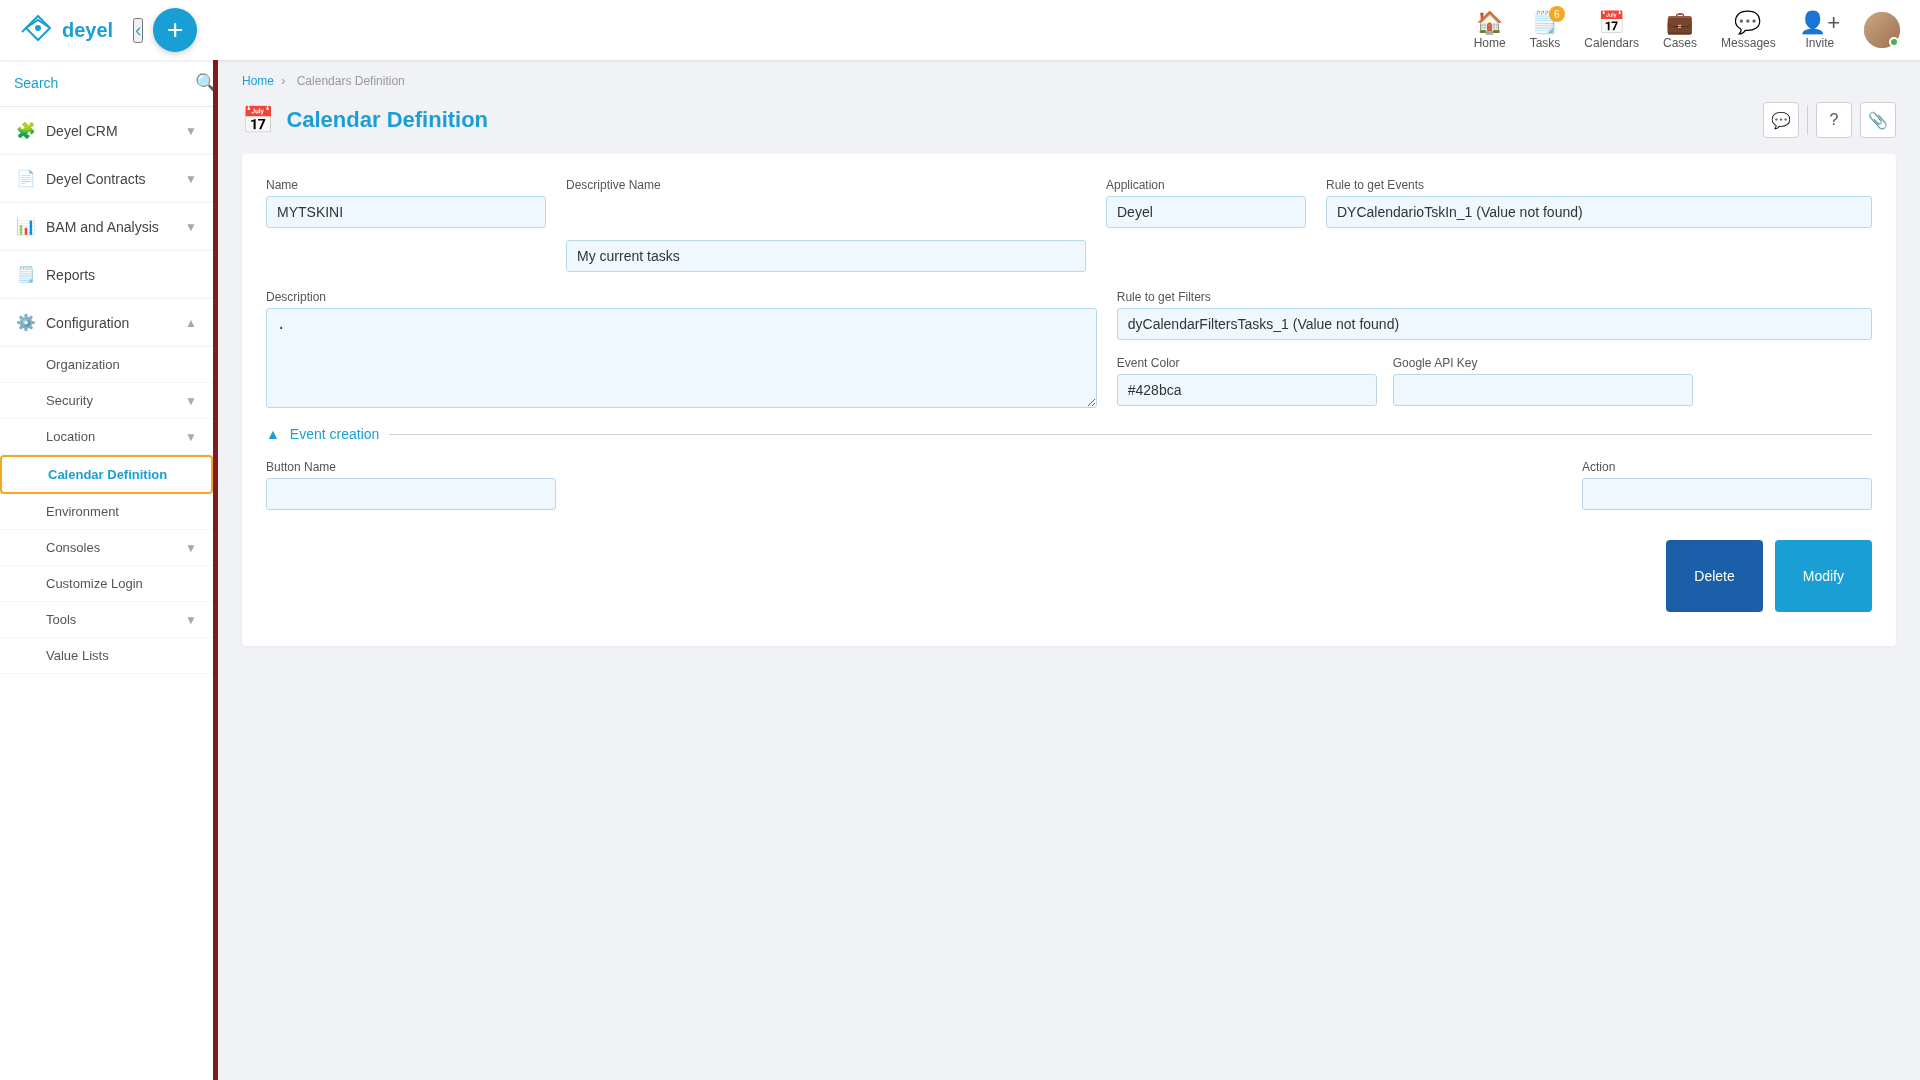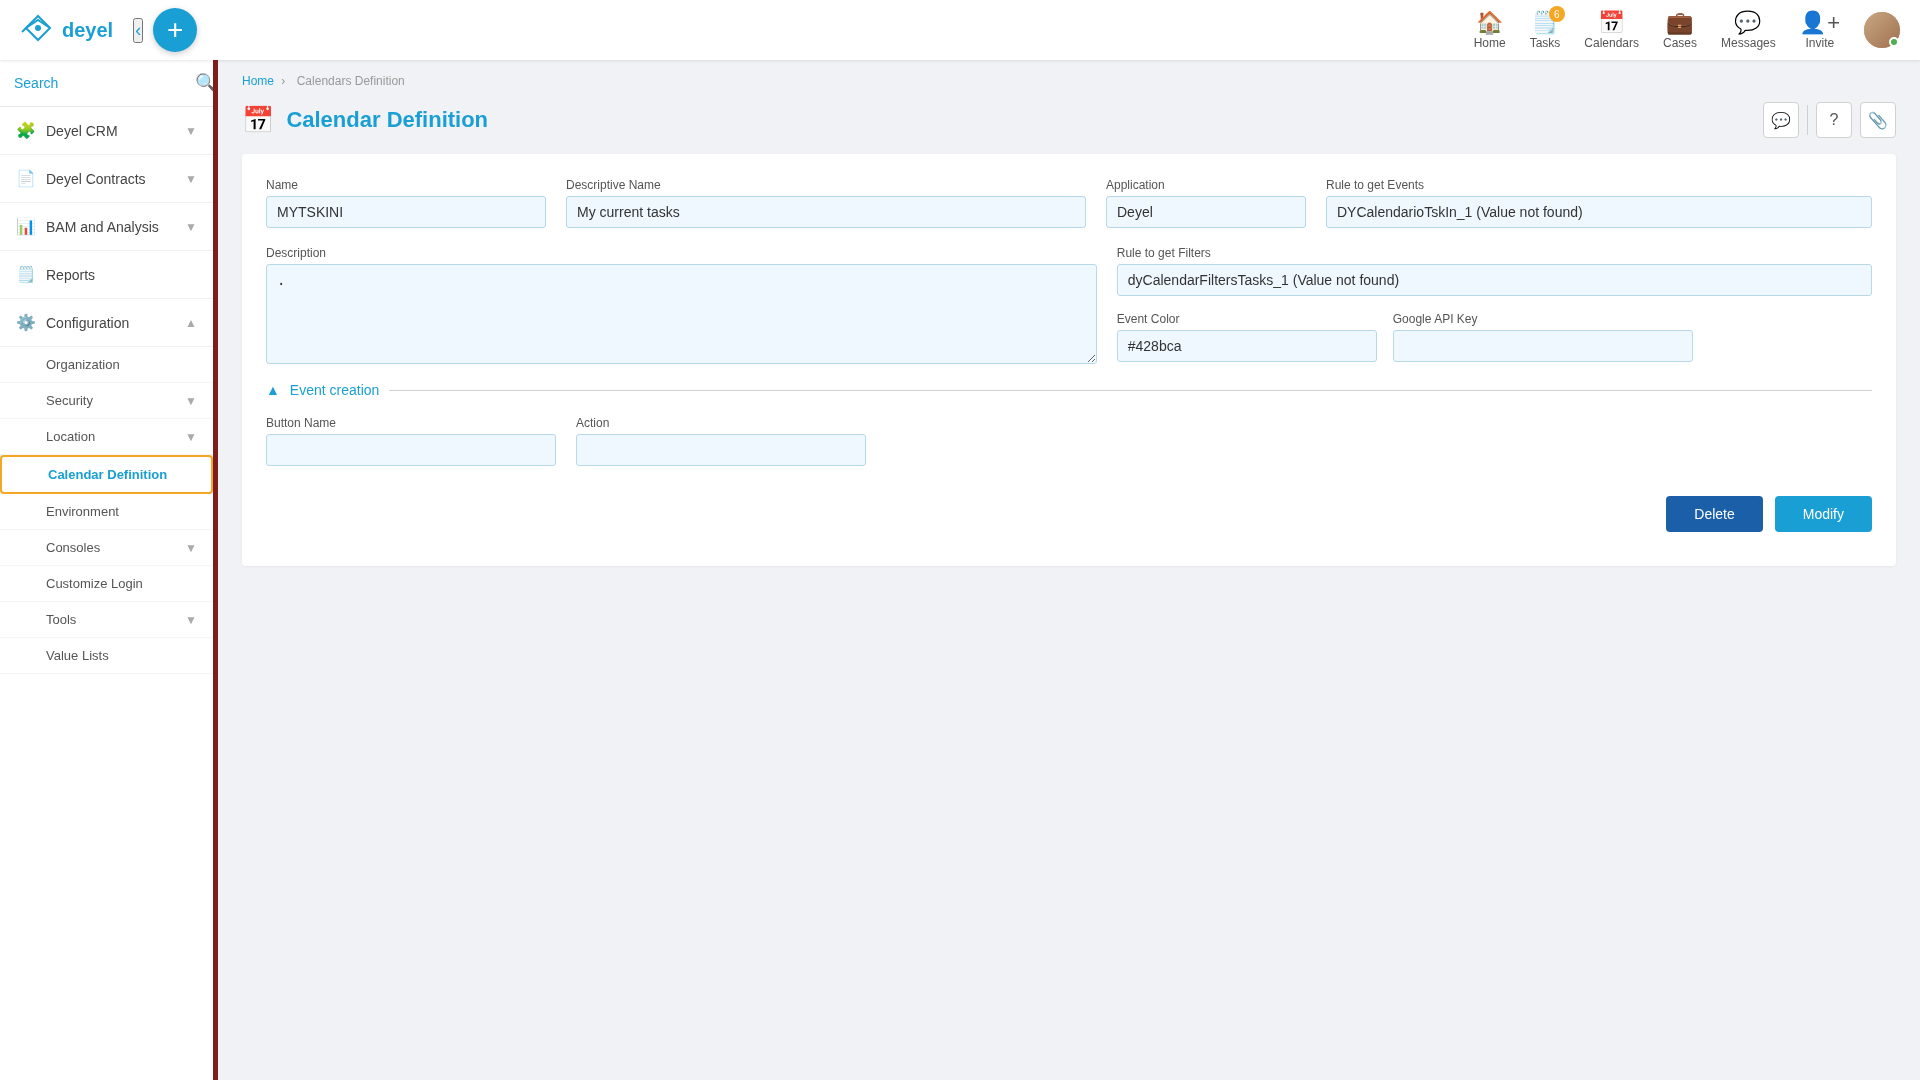--- a/index.html
+++ b/index.html
@@ -128,37 +128,37 @@
 
     
     .form-container {
       background: #fff;
       margin: 0 24px 20px;
       border-radius: 4px;
       padding: 24px;
       box-shadow: 0 1px 3px rgba(0,0,0,0.05);
     }
 
-    .form-row { display: flex; gap: 20px; margin-bottom: 18px; align-items: flex-start; }
+    .form-row { display: flex; gap: 20px; margin-bottom: 18px; align-items: flex-start; justify-content: space-between; }
 
     .form-group { display: flex; flex-direction: column; gap: 4px; }
     .form-group label { font-size: 12px; color: #555; }
     .form-group input, .form-group textarea {
       border: 1px solid #b8d8e8;
       border-radius: 3px;
       padding: 7px 10px;
       font-size: 14px;
       color: #333;
       background: #f0f8ff;
       outline: none;
     }
     .form-group textarea { resize: vertical; background: #f0f8ff; }
 
     .name-field { width: 280px; }
-    .desc-name-field { width: 520px; }
+    .desc-name-field { width: 520px; margin-top: 44px; }
     .app-field { width: 200px; }
     .rule-field { width: 100%; }
     .event-color-field { width: 260px; }
     .google-cal-field { width: 260px; }
     .google-api-field { width: 300px; }
     .desc-textarea { width: 100%; height: 100px; }
     .btn-name-field { width: 290px; }
     .action-field { width: 290px; }
 
     
@@ -178,21 +178,21 @@
       display: flex;
       justify-content: flex-end;
       gap: 12px;
       margin: 30px 0 10px;
     }
     .btn-delete {
       background: #1a5fa8;
       color: #fff;
       border: none;
       border-radius: 4px;
-      padding: 10px 28px;
+      padding: 28px 28px;
       font-size: 14px;
       cursor: pointer;
     }
     .btn-modify {
       background: #1a9fd4;
       color: #fff;
       border: none;
       border-radius: 4px;
       padding: 10px 28px;
       font-size: 14px;

